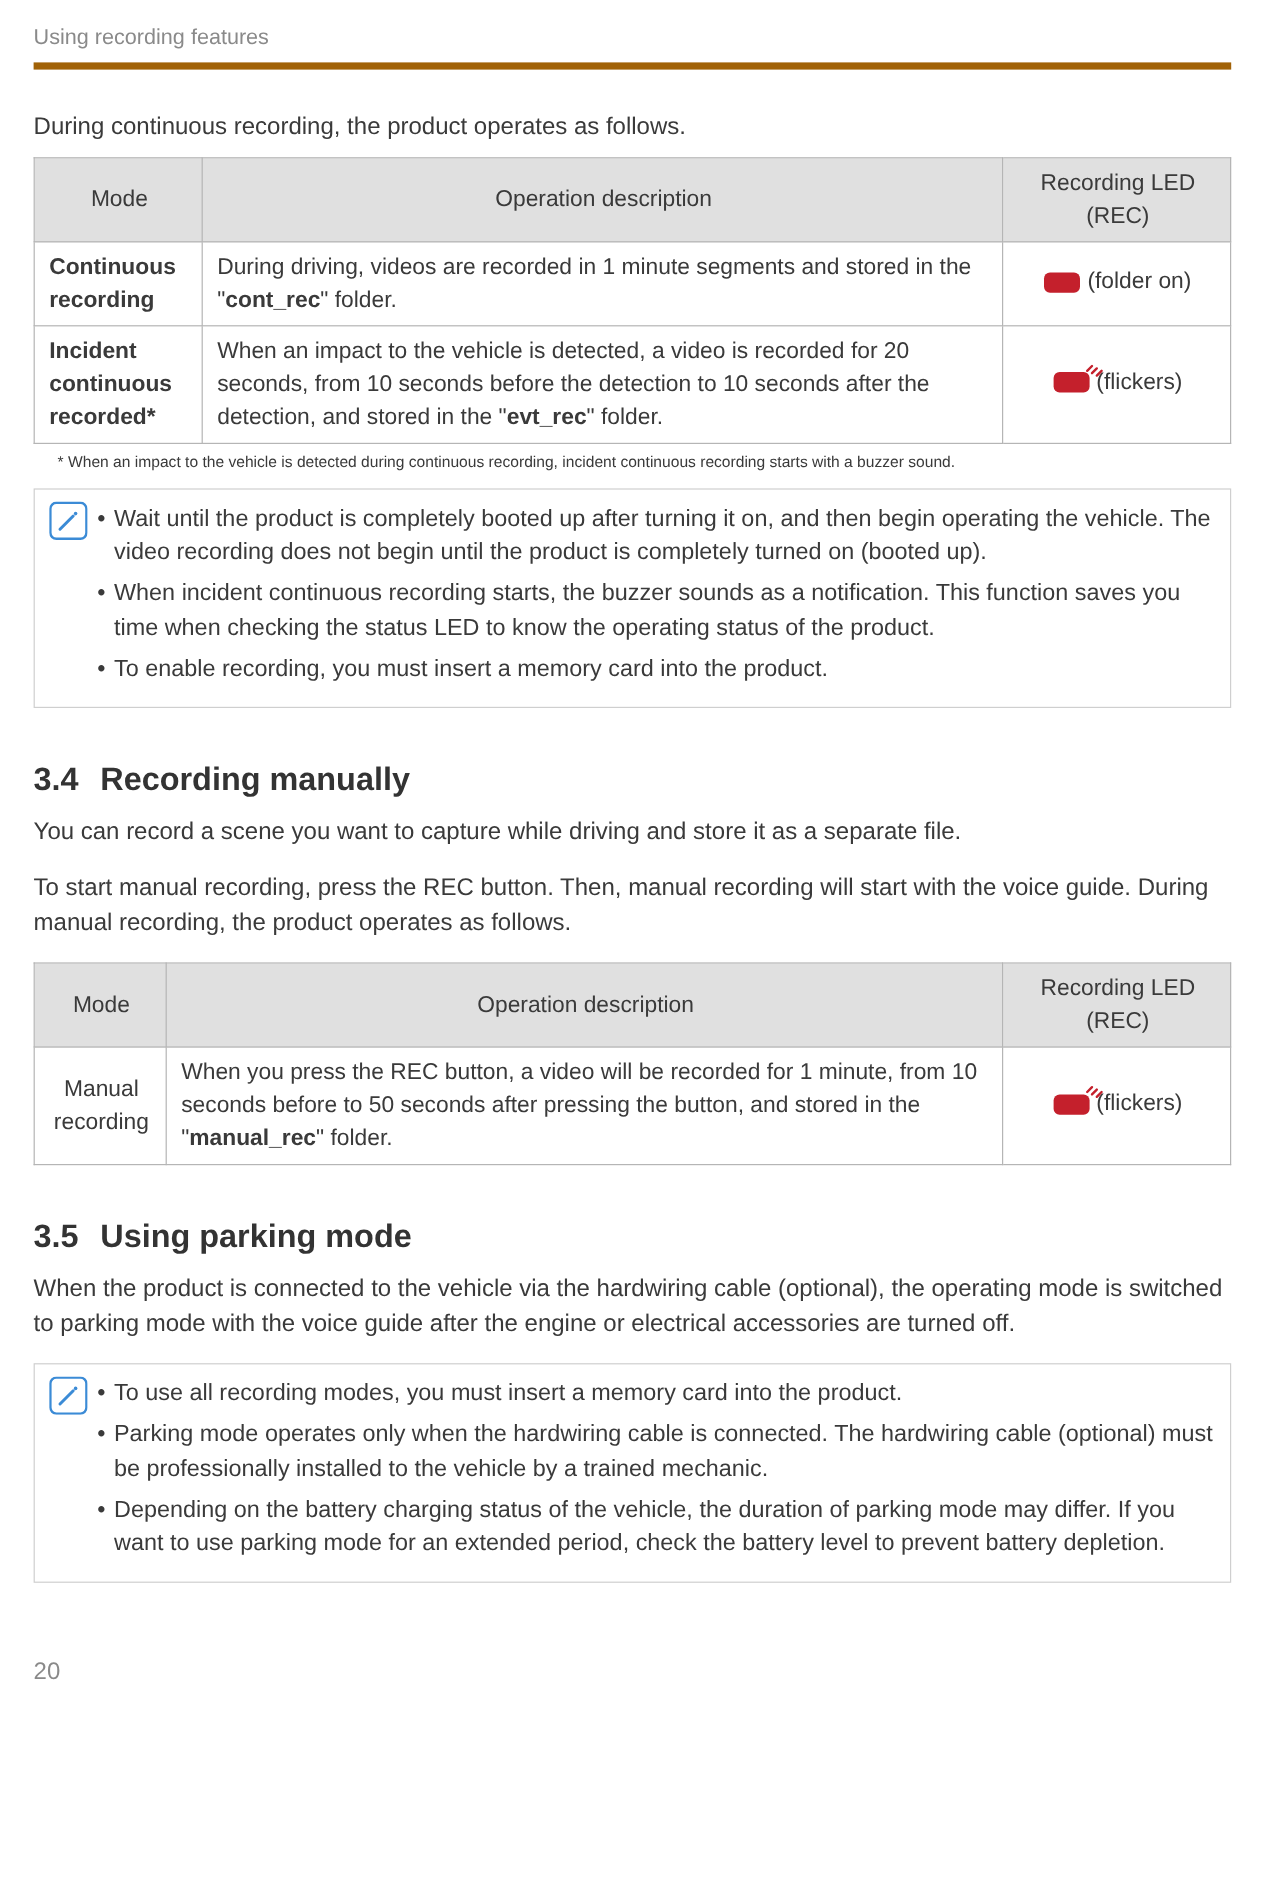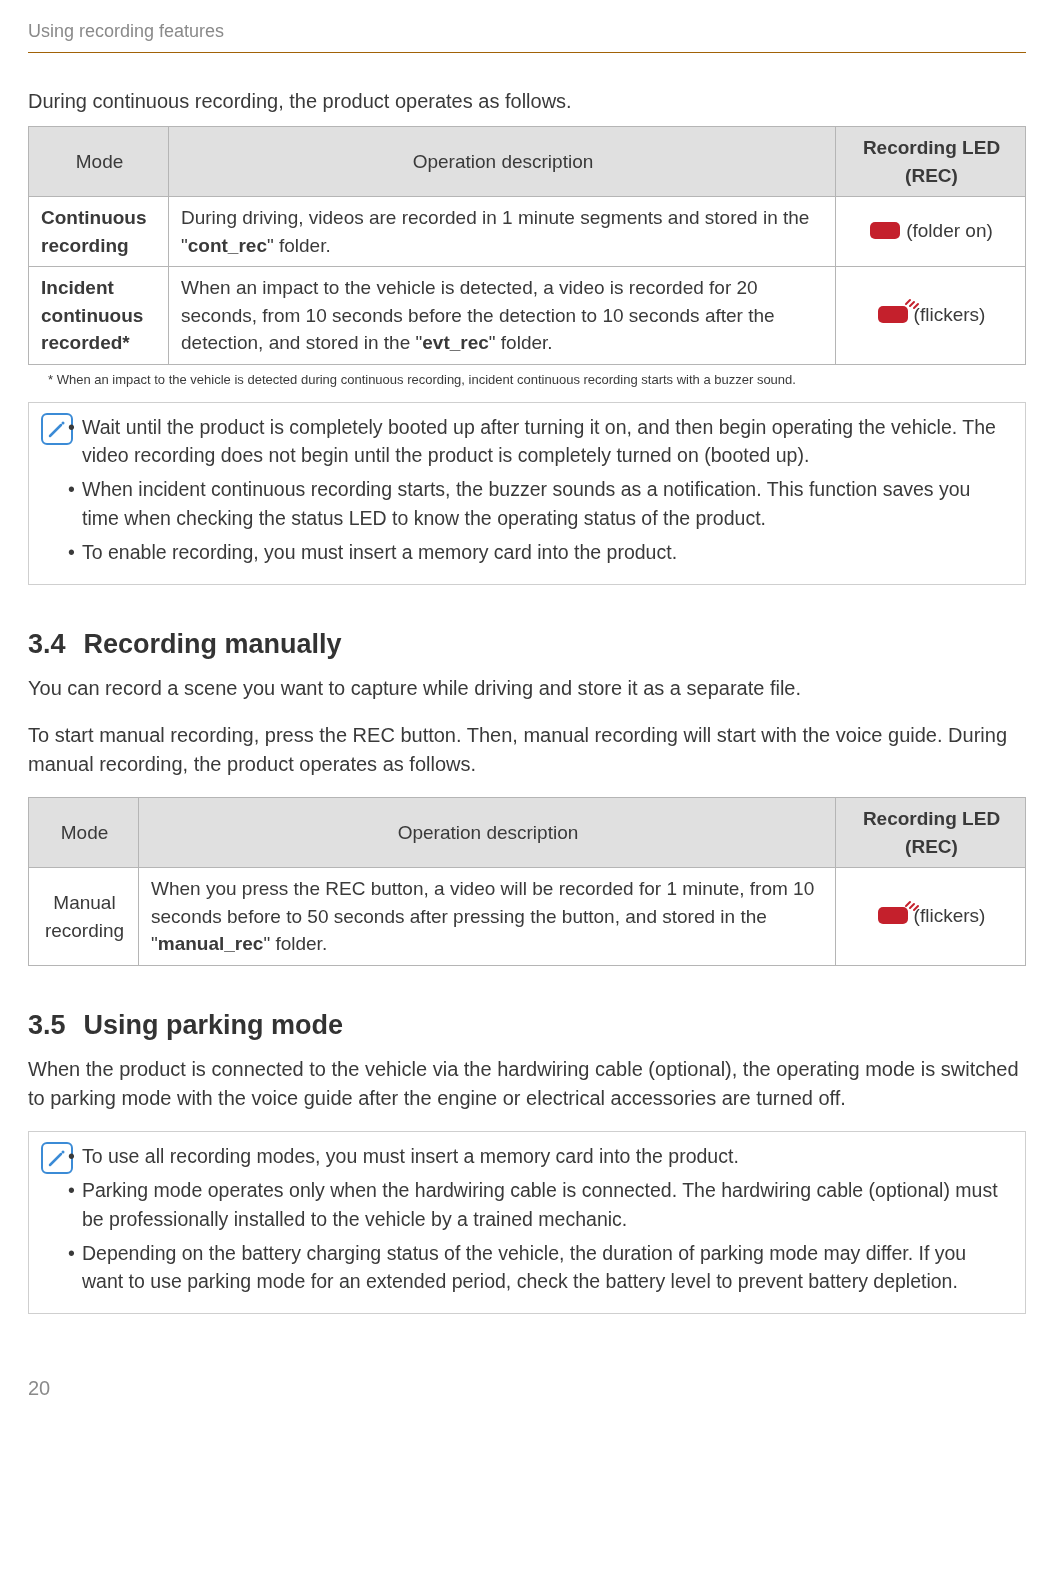--- a/index.html
+++ b/index.html
@@ -9,21 +9,21 @@
     background: #fff;
     width: 1054px;
     padding: 18px 28px 20px 28px;
     font-size: 20px;
     line-height: 1.45;
   }
   .page-header {
     color: #8a8a8a;
     font-size: 18px;
     padding-bottom: 8px;
-    border-bottom: 1px solid #a16207;
+    border-bottom: 6px solid #a16207;
     margin-bottom: 34px;
   }
   .intro { margin-bottom: 10px; }
   table {
     width: 100%;
     border-collapse: collapse;
     font-size: 19px;
     margin-bottom: 6px;
     padding-left: 48px;
   }
@@ -33,27 +33,27 @@
     vertical-align: middle;
     text-align: left;
   }
   th {
     background: #e0e0e0;
     font-weight: normal;
     text-align: center;
     color: #3a3a3a;
   }
   .col-mode { width: 140px; }
-  .col-led { width: 190px; text-align:center;font-weight:bold;}
+  .col-led { width: 190px; text-align:center;}
   td.led-cell { text-align: center; }
   .bold { font-weight: bold; }
   .footnote { font-size: 13px; margin-bottom: 12px; padding-left: 2px; text-indent: -10px; margin-left: 28px;}
   .note-box {
     border: 1px solid #cfcfcf;
-    padding: 10px 14px 12px 39px;
+    padding: 10px 14px 12px 52px;
     position: relative;
     margin-bottom: 40px;
     font-size: 19.5px;
   }
   .note-box .note-icon {
     position: absolute;
     left: 12px; top: 10px;
     width: 32px; height: 32px;
   }
   .note-box ul, .bullets { list-style: none; padding:0; }

